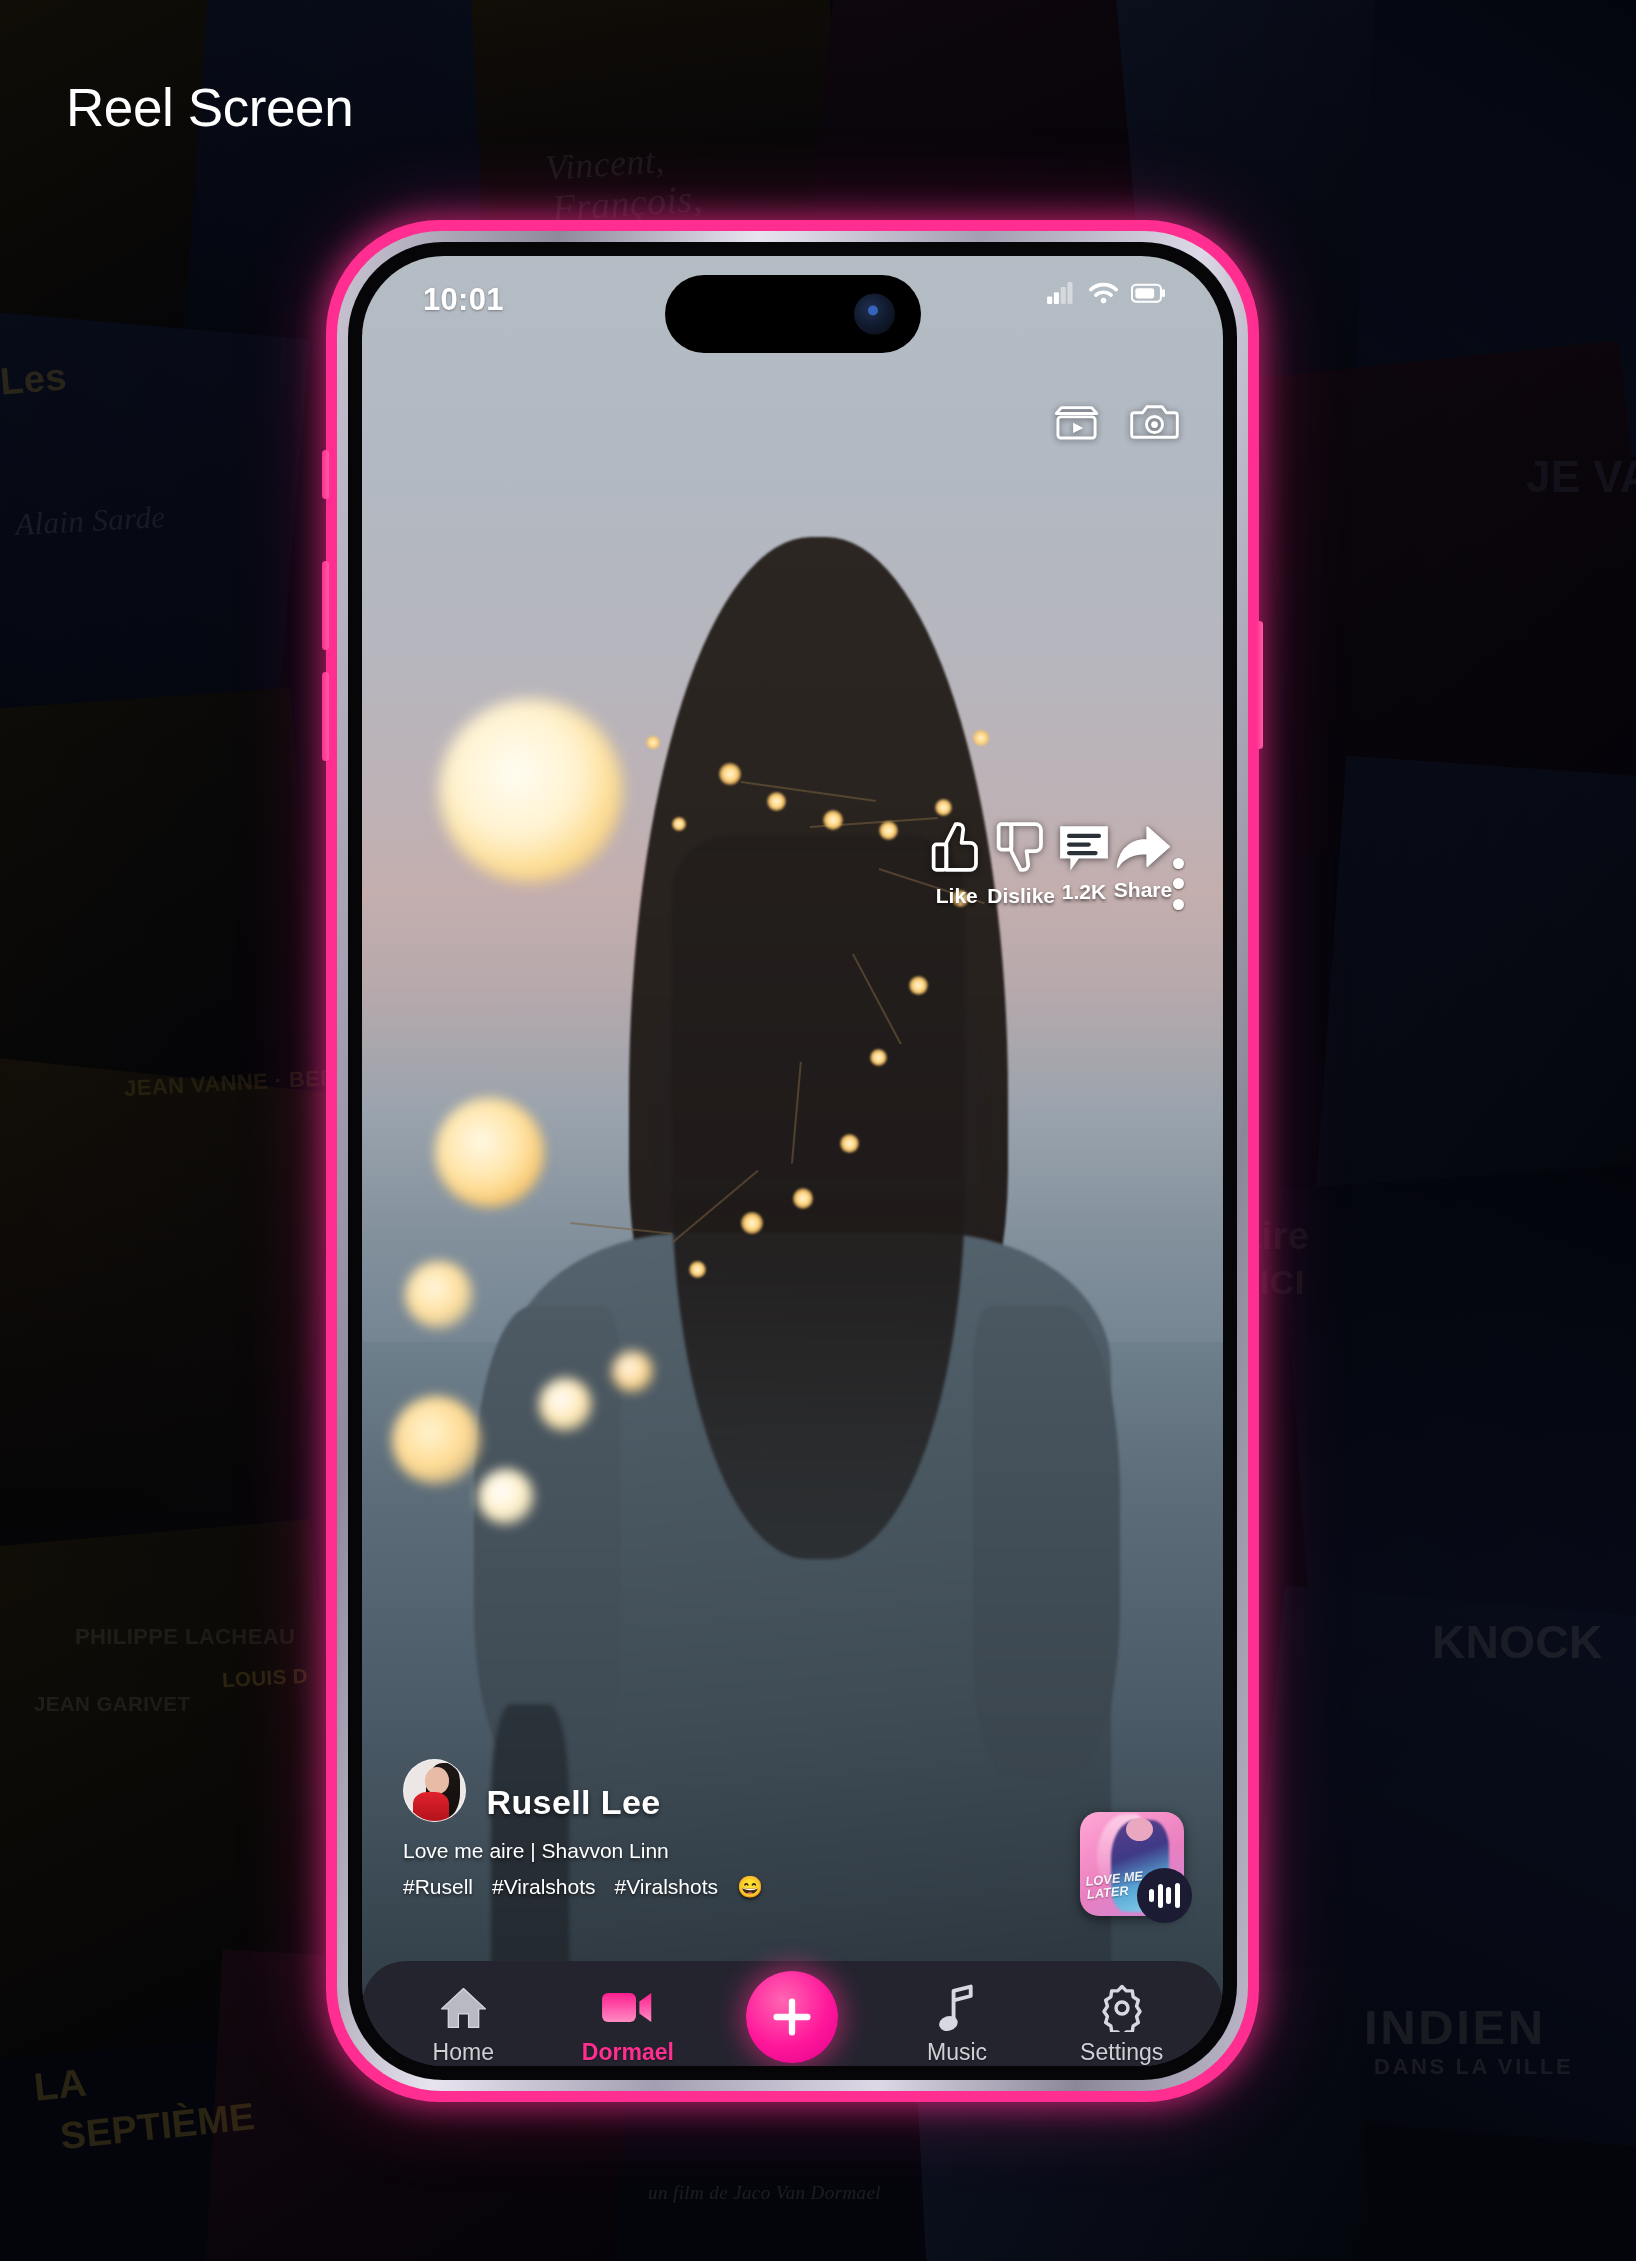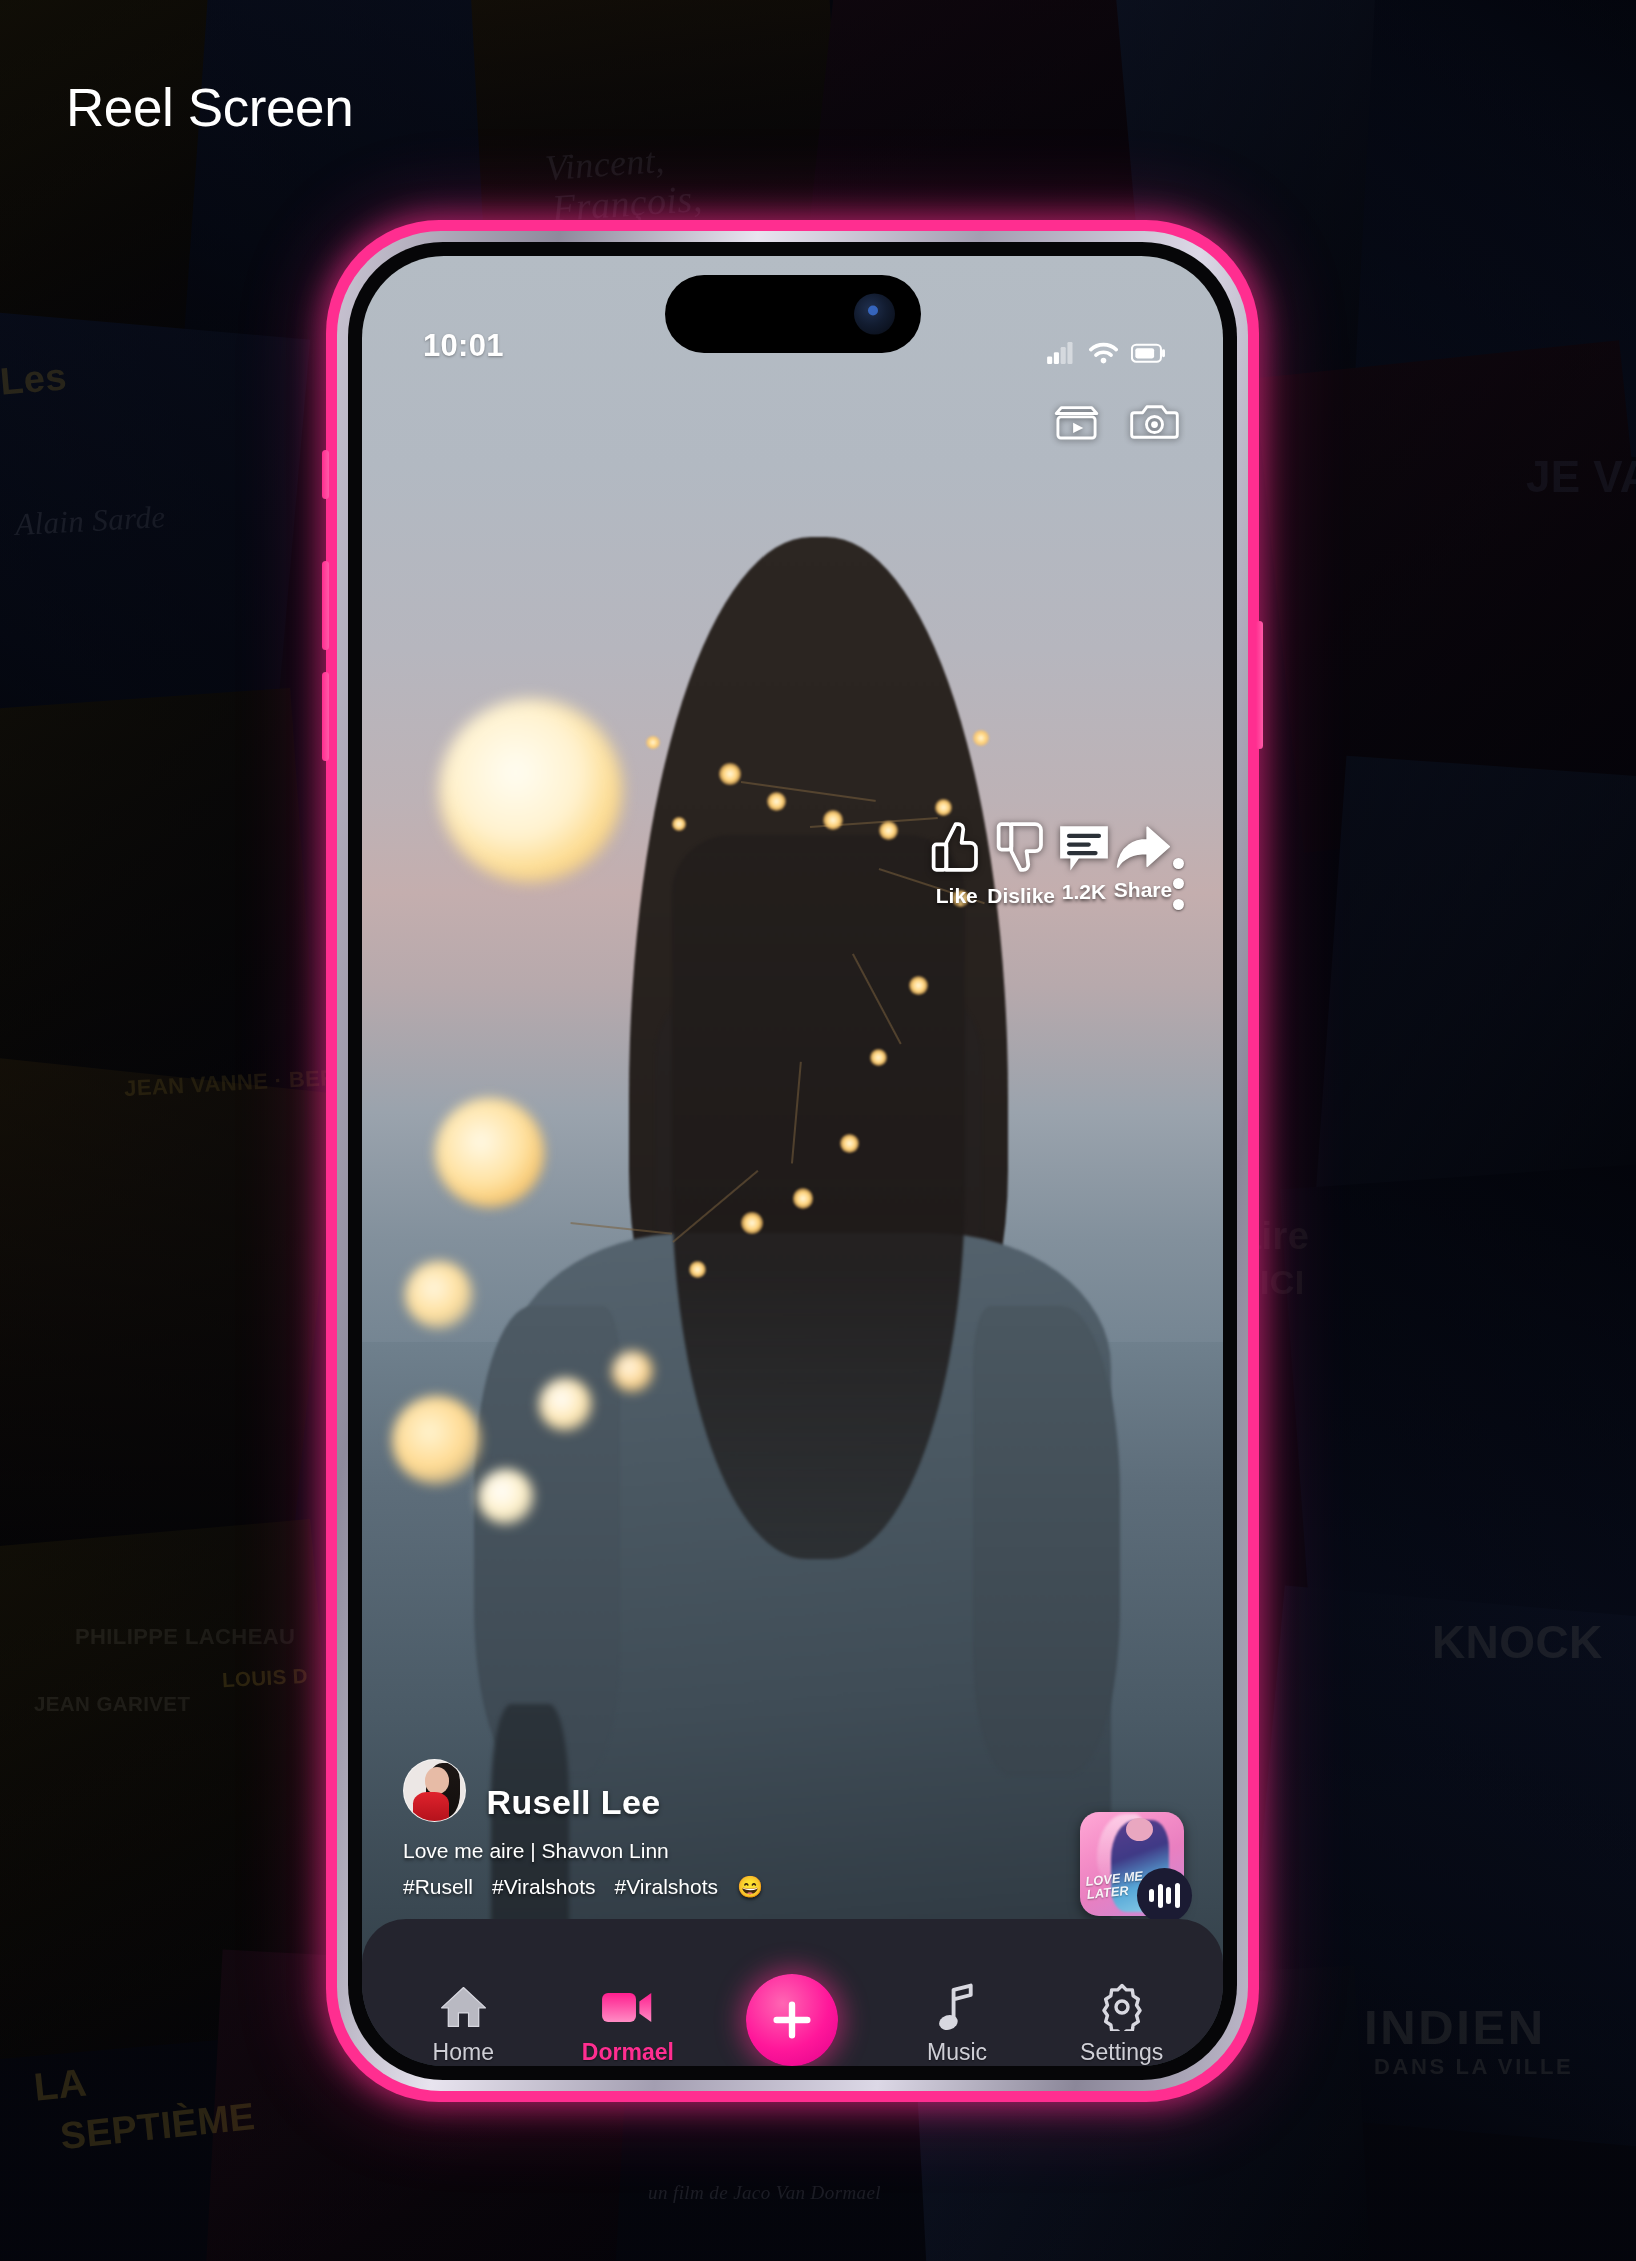--- a/index.html
+++ b/index.html
@@ -120,22 +120,22 @@
     position:absolute; left:36%; top:32%; width:34%; height:40%;
     background:linear-gradient(180deg,rgba(35,30,28,.95) 0%, rgba(30,26,25,.9) 60%, rgba(27,24,23,.6) 100%);
     border-radius:20% 20% 46% 46% / 8% 8% 52% 52%; filter:blur(1.7px);
   }
   .bokeh { position:absolute; border-radius:50%; filter:blur(6px); }
   .fairy { position:absolute; border-radius:50%; background:radial-gradient(circle,#fff7d9 0%,#ffd27a 45%,rgba(255,170,60,.35) 80%,rgba(255,170,60,0) 100%); filter:blur(1.2px); }
   .wire { position:absolute; background:rgba(120,95,60,.55); filter:blur(0.6px); transform-origin:left center; height:1.7px; }
 
   
   #statusbar {
-    position:absolute; left:0; right:0; top:13px; height:95px; z-index:12;
-    display:flex; align-items:flex-end; justify-content:space-between;
+    position:absolute; left:0; right:0; top:4px; height:95px; z-index:12;
+    display:flex; align-items:flex-start; justify-content:space-between;
     padding:22px 56px 0 61px; color:#fff;
   }
   #clock { font-size:31px; font-weight:600; letter-spacing:0.3px;
     text-shadow:0 0.9px 2.6px rgba(0,0,0,.35); }
   #statusicons { display:flex; align-items:center; gap:12.8px; }
   #notch {
     position:absolute; left:50%; transform:translateX(-50%); top:19px;
     width:256px; height:78px; background:#000; border-radius:39px; z-index:14;
   }
   #notchcam {
@@ -206,24 +206,24 @@
     transform:rotate(-6deg); line-height:1.05; text-shadow:0 0.9px 1.7px rgba(0,0,0,.35); }
   #al-badge {
     position:absolute; right:-12px; bottom:-12px; width:55px; height:55px;
     border-radius:50%; background:#1b1b33;
     display:flex; align-items:center; justify-content:center; gap:3.4px;
   }
   #al-badge i { display:block; width:5.1px; background:#fff; border-radius:2.6px; }
 
   
   #nav {
-    position:absolute; left:0; right:0; bottom:0; height:147px; z-index:13;
+    position:absolute; left:0; right:0; bottom:0; height:105px; z-index:13;
     background:#24242e;
     border-radius:44px 44px 0 0;
-    display:flex; align-items:flex-end; justify-content:space-around;
+    display:flex; align-items:center; justify-content:space-around;
     padding:20.5px 19px 0 19px;
   }
   .nav-item { display:flex; flex-direction:column; align-items:center;
     width:128px; cursor:pointer; }
   .nav-icon { height:53px; display:flex; align-items:center; justify-content:center; }
   .nav-label { font-size:23px; margin-top:5.1px; color:#cfcfd6;
     text-shadow:0 0.9px 1.7px rgba(0,0,0,.4); }
   .nav-item.active .nav-label { color:#ff2e90; font-weight:bold; }
   #addbtn {
     width:92px; height:92px; border-radius:50%;

